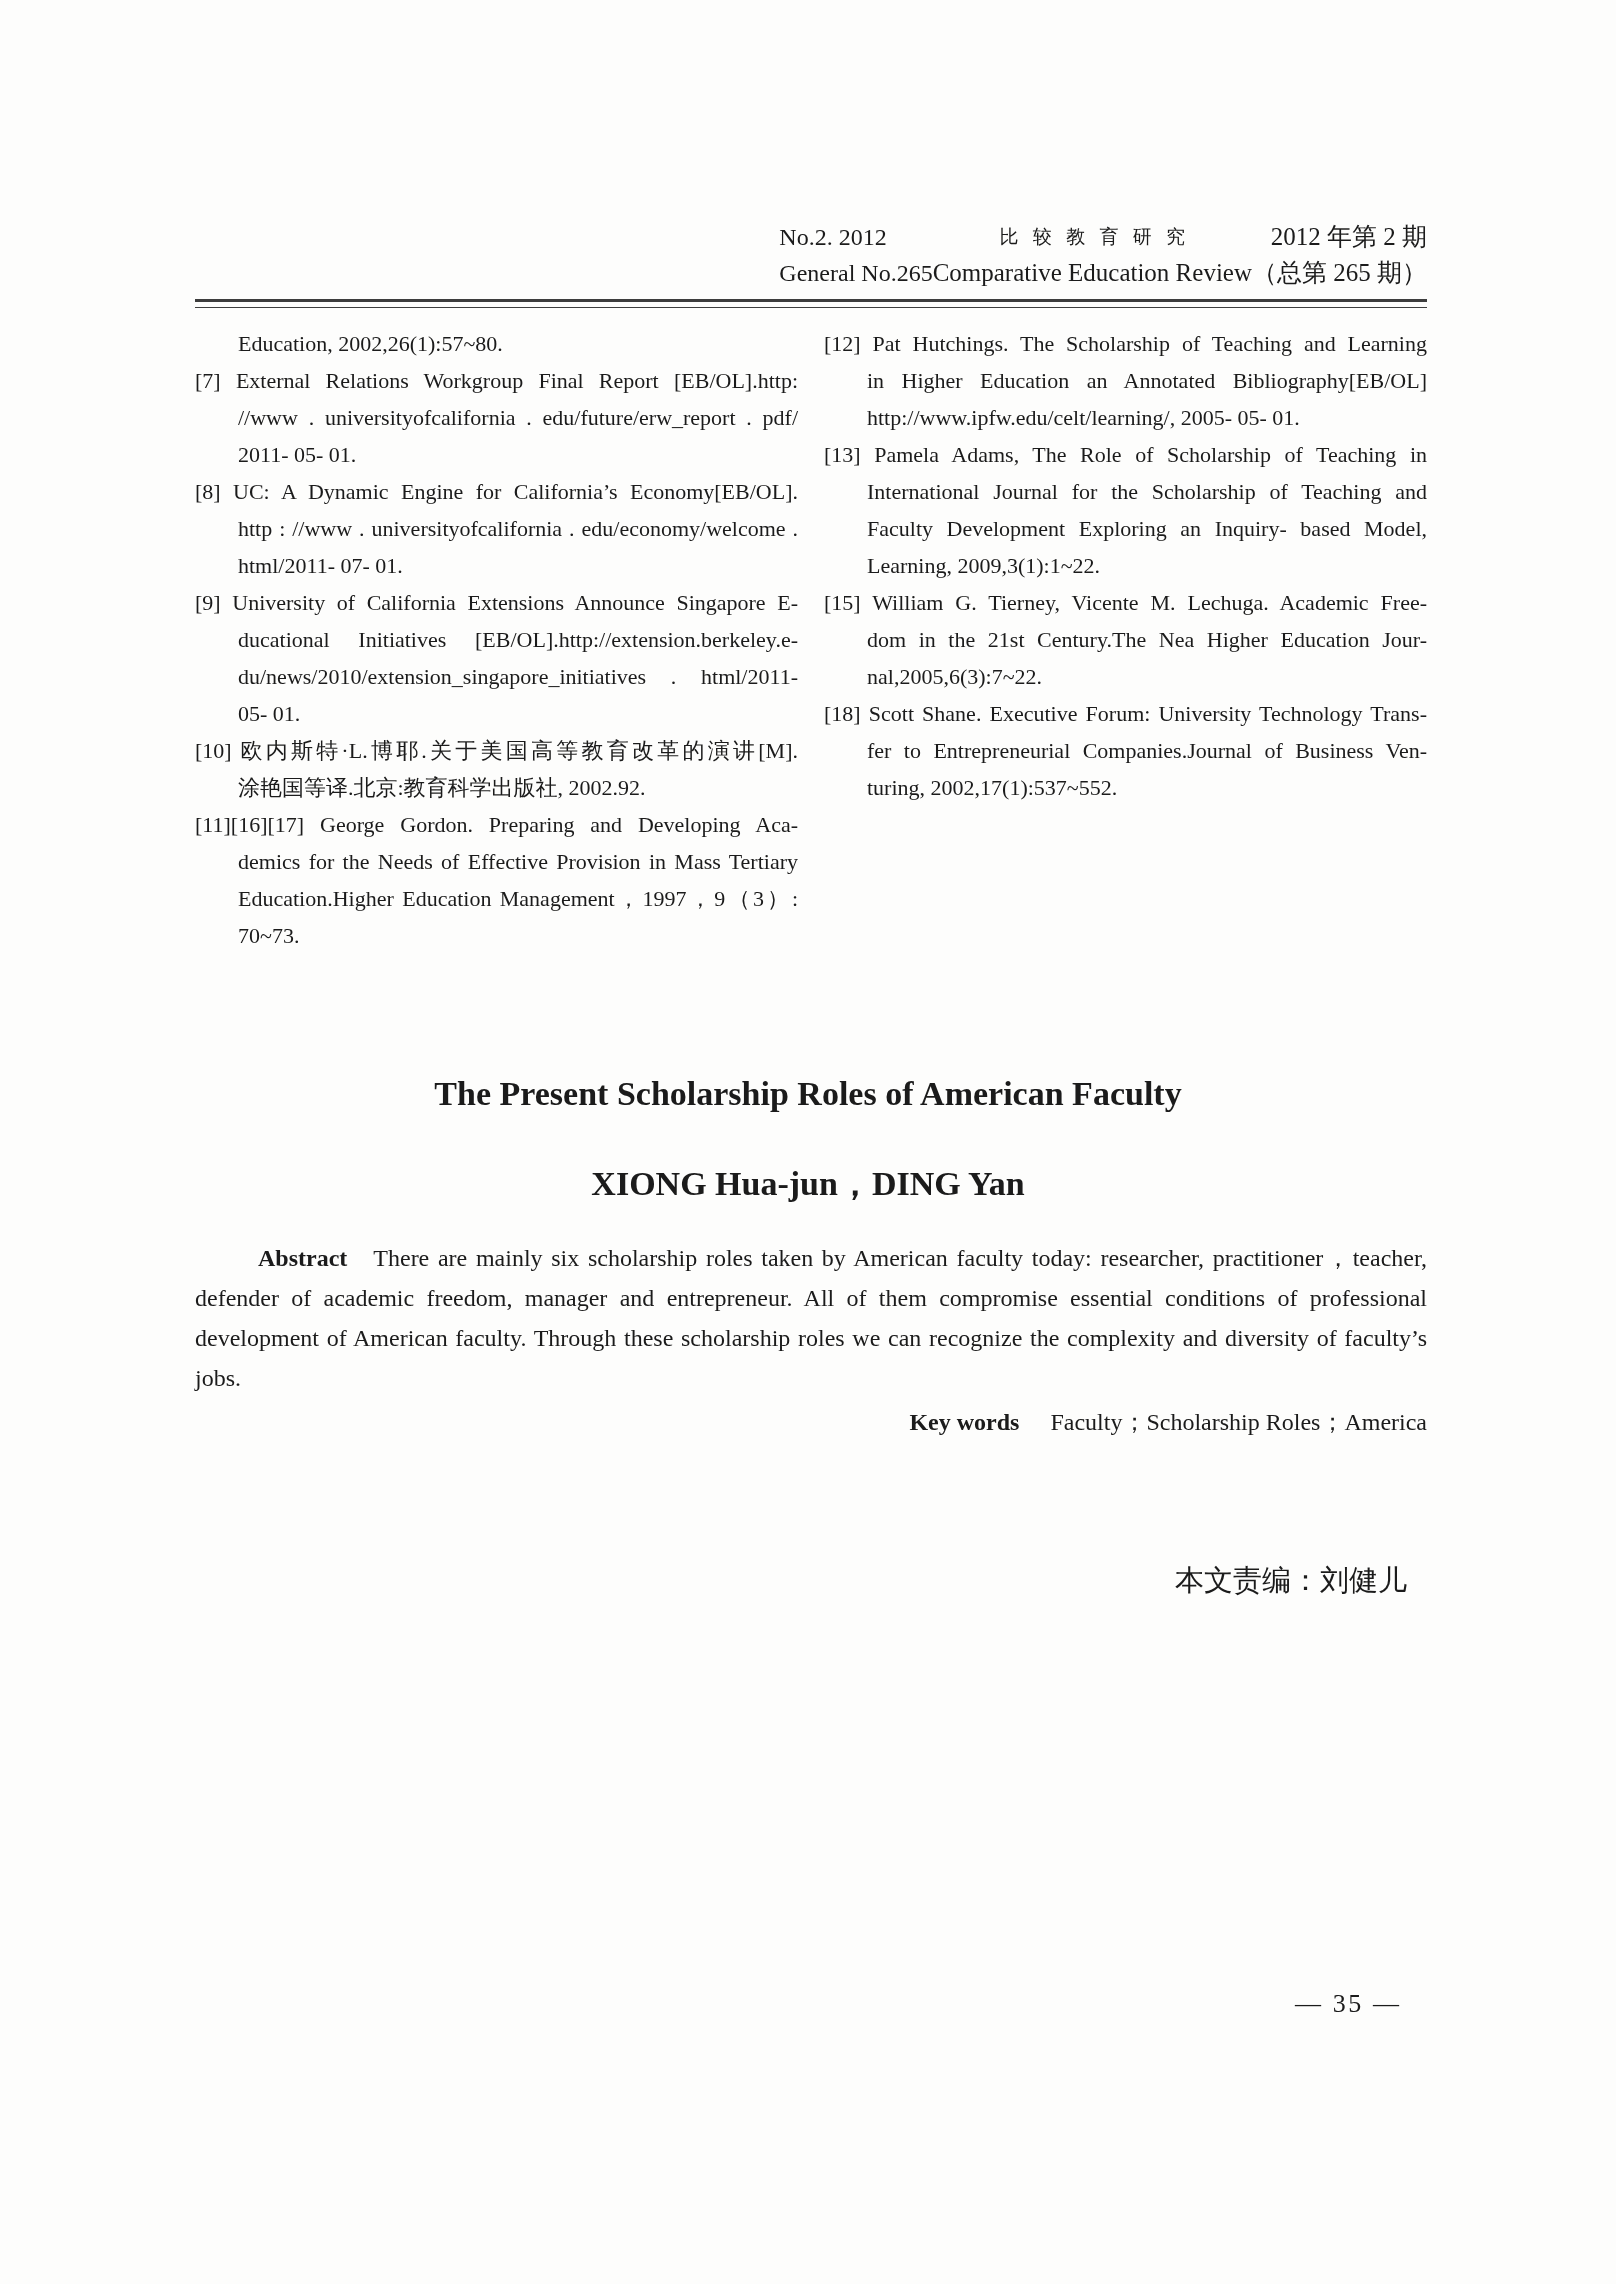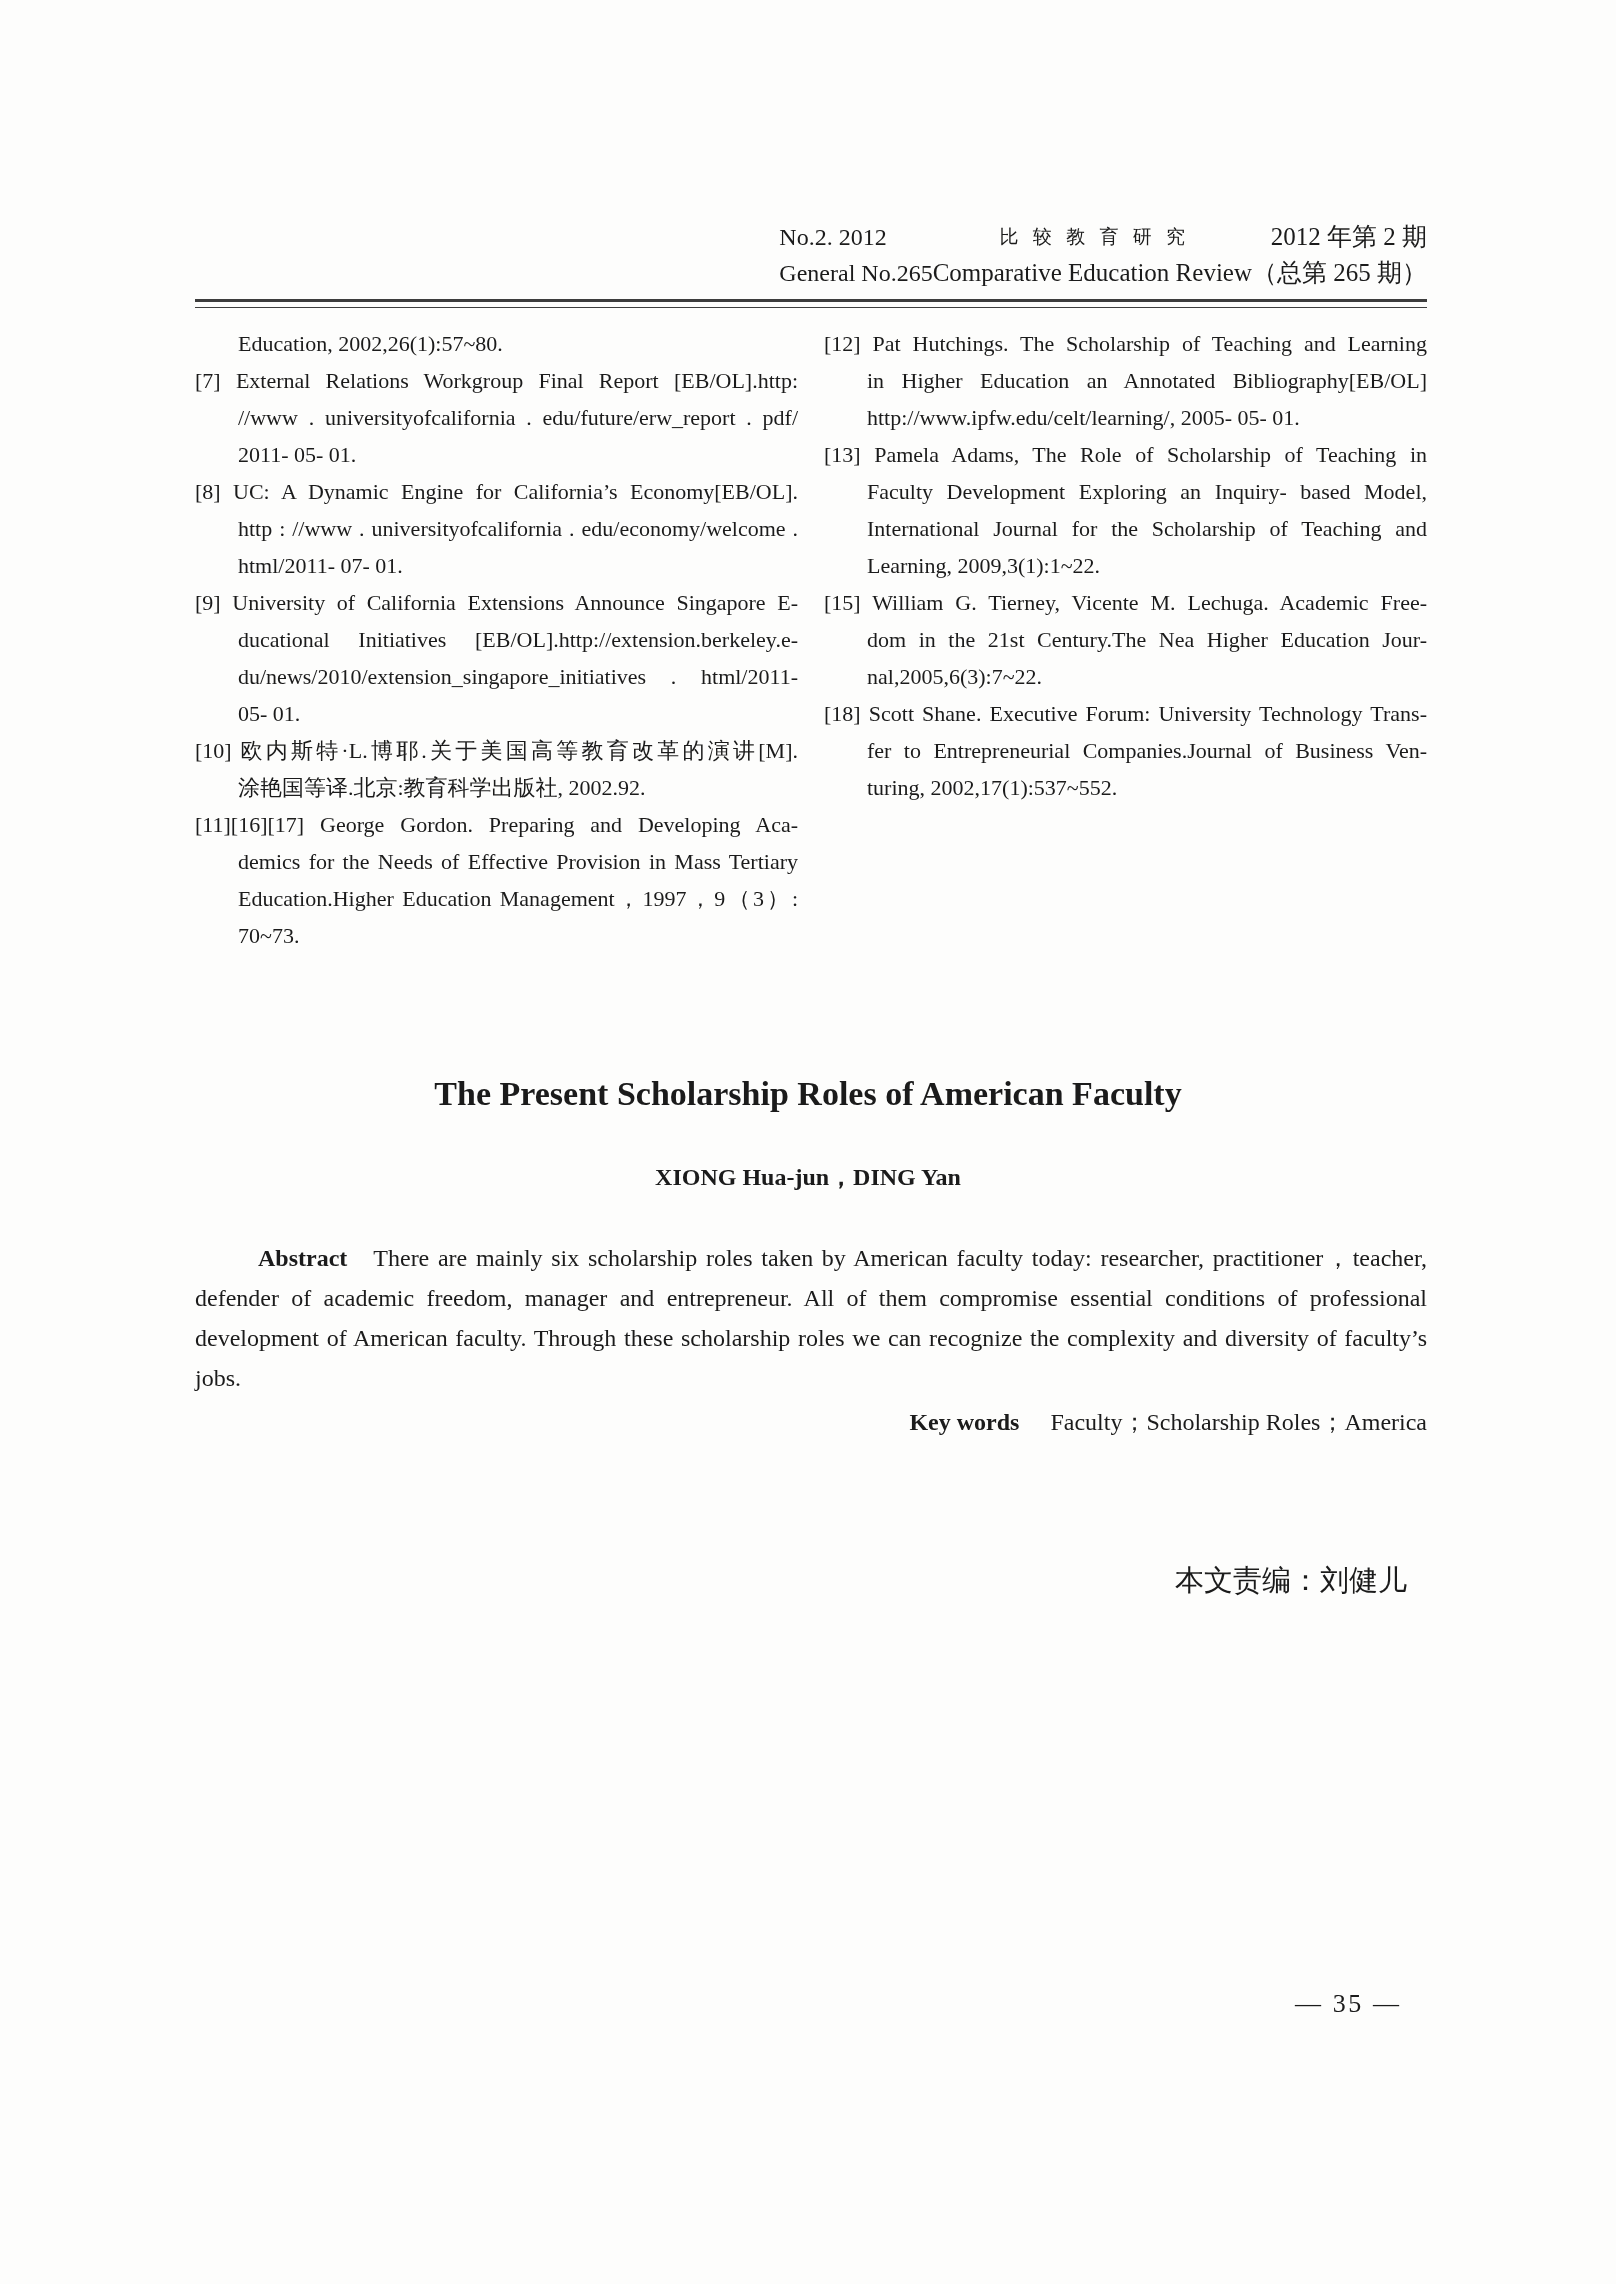--- a/index.html
+++ b/index.html
@@ -74,21 +74,21 @@
     text-align: center;
     font-size: 34px;
     font-weight: bold;
   }
   .authors {
     position: absolute;
     left: 0;
     top: 1161px;
     width: 100%;
     text-align: center;
-    font-size: 24px;
+    font-size: 34px;
     font-weight: bold;
   }
 
   
   .abstract-block {
     position: absolute;
     left: 195px;
     top: 1238px;
     width: 1232px;
   }
@@ -173,22 +173,22 @@
         </div>
       </div>
     <div class="ref-col" id="refs-right">
         <div class="ref">
           <div class="ref-line"><span class="ref-label">[12]</span> Pat Hutchings. The Scholarship of Teaching and Learning</div>
           <div class="ref-line cont">in Higher Education an Annotated Bibliography[EB/OL]</div>
           <div class="ref-line cont last">http://www.ipfw.edu/celt/learning/, 2005- 05- 01.</div>
         </div>
         <div class="ref">
           <div class="ref-line"><span class="ref-label">[13]</span> Pamela Adams, The Role of Scholarship of Teaching in</div>
+          <div class="ref-line cont">International Journal for the Scholarship of Teaching and</div>
           <div class="ref-line cont">Faculty Development Exploring an Inquiry- based Model,</div>
-          <div class="ref-line cont">International Journal for the Scholarship of Teaching and</div>
           <div class="ref-line cont last">Learning, 2009,3(1):1~22.</div>
         </div>
         <div class="ref">
           <div class="ref-line"><span class="ref-label">[15]</span> William G. Tierney, Vicente M. Lechuga. Academic Free-</div>
           <div class="ref-line cont">dom in the 21st Century.The Nea Higher Education Jour-</div>
           <div class="ref-line cont last">nal,2005,6(3):7~22.</div>
         </div>
         <div class="ref">
           <div class="ref-line"><span class="ref-label">[18]</span> Scott Shane. Executive Forum: University Technology Trans-</div>
           <div class="ref-line cont">fer to Entrepreneurial Companies.Journal of Business Ven-</div>

